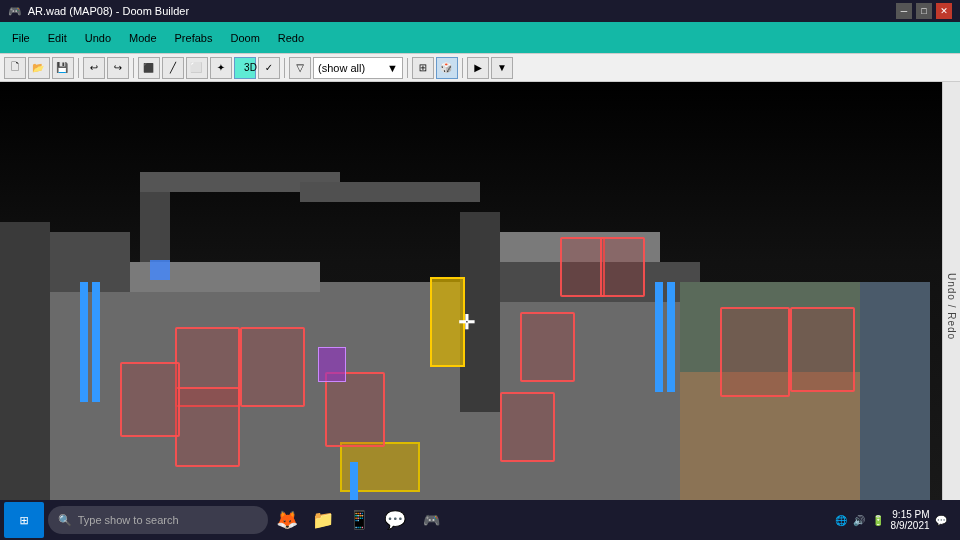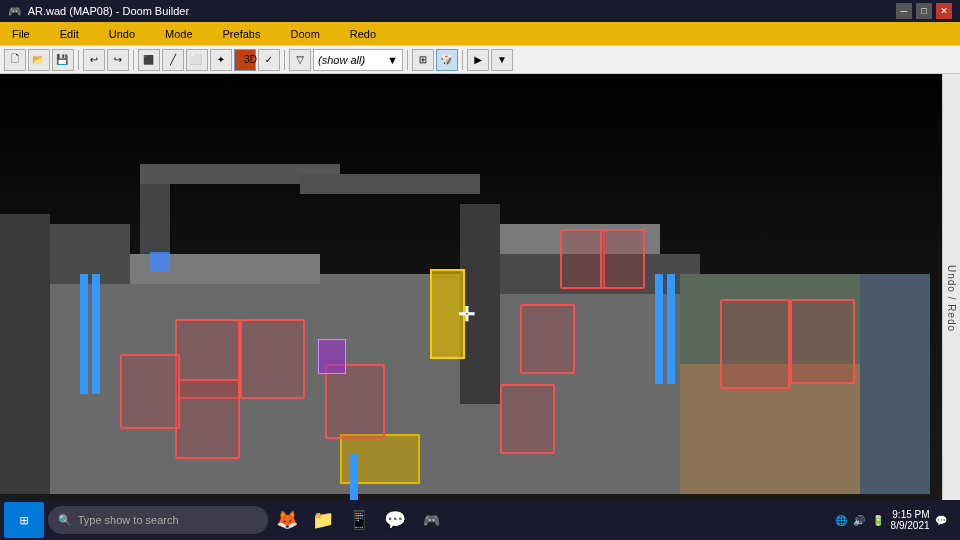--- a/index.html
+++ b/index.html
@@ -21,26 +21,26 @@
     .title-btn {
       width: 16px; height: 16px;
       background: #555;
       display: flex; align-items: center; justify-content: center;
       font-size: 9px; color: #fff; cursor: pointer;
     }
     .title-btn.close { background: #c0392b; }
 
     
     #menubar {
-      height: 24px;
-      background: #eab308;
+      height: 32px;
+      background: #14b8a6;
       display: flex;
       align-items: center;
       padding: 0 4px;
-      gap: 14px;
+      gap: 2px;
       border-bottom: 1px solid #ccc;
     }
     .menu-item {
       padding: 0 8px;
       height: 18px;
       line-height: 18px;
       cursor: pointer;
       font-size: 11px;
       color: #000;
     }
@@ -67,21 +67,20 @@
     .toolbar-sep { width: 1px; height: 20px; background: #aaa; margin: 0 2px; }
     .toolbar-dropdown {
       height: 22px;
       background: #fff;
       border: 1px solid #aaa;
       display: flex; align-items: center;
       padding: 0 4px;
       cursor: pointer;
       font-size: 11px;
       min-width: 90px;
-      font-style: italic;
     }
 
     
     #main {
       display: flex;
       height: calc(540px - 22px - 18px - 28px - 22px);
     }
 
     
     #viewport {
@@ -309,21 +308,21 @@
   <div class="toolbar-btn">📂</div>
   <div class="toolbar-btn">💾</div>
   <div class="toolbar-sep"></div>
   <div class="toolbar-btn">↩</div>
   <div class="toolbar-btn">↪</div>
   <div class="toolbar-sep"></div>
   <div class="toolbar-btn" style="font-size:9px;">⬛</div>
   <div class="toolbar-btn">╱</div>
   <div class="toolbar-btn">⬜</div>
   <div class="toolbar-btn">✦</div>
-  <div class="toolbar-btn" style="background:#c2410c; border-color:#6699cc;padding-left:11px;">3D</div>
+  <div class="toolbar-btn" style="background:#5eead4; border-color:#6699cc;padding-left:11px;">3D</div>
   <div class="toolbar-btn">✓</div>
   <div class="toolbar-sep"></div>
   <div class="toolbar-btn">▽</div>
   <div class="toolbar-dropdown">
     <span>(show all)</span>
     <span style="margin-left:auto">▼</span>
   </div>
   <div class="toolbar-sep"></div>
   <div class="toolbar-btn">⊞</div>
   <div class="toolbar-btn active">🎲</div>

